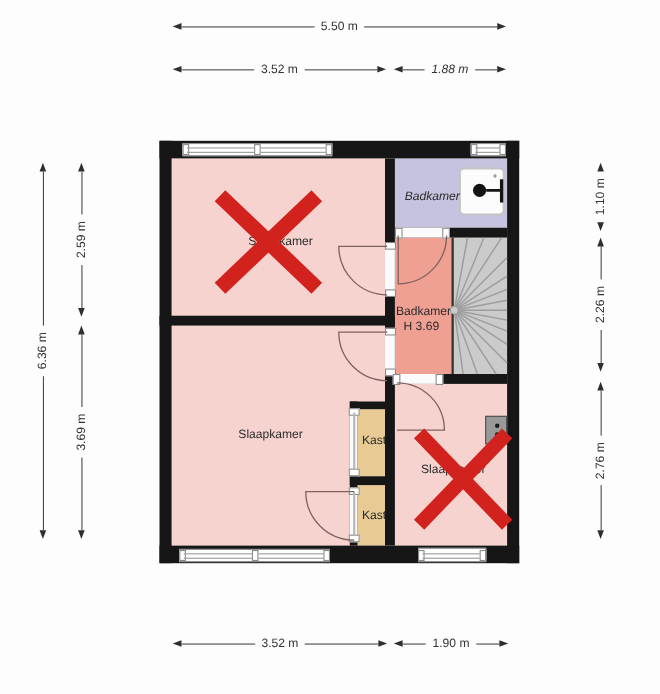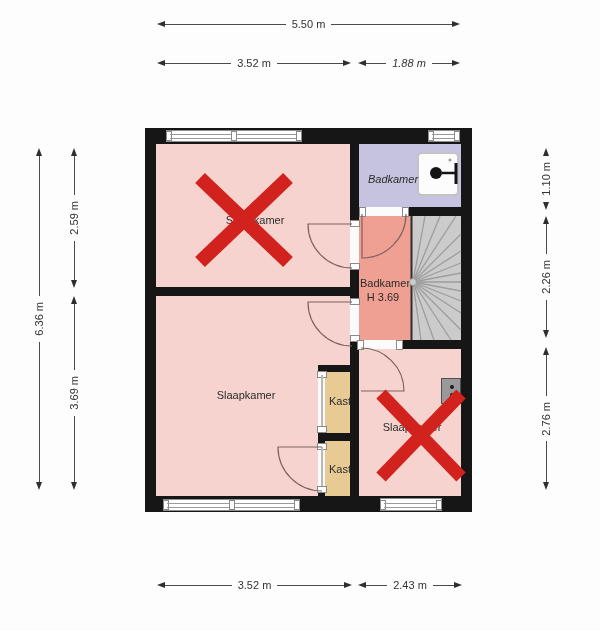--- a/index.html
+++ b/index.html
@@ -85,21 +85,21 @@
   <div class="dimh" style="left:157px; top:579px; width:195px;">
     <span class="arrL"></span>
       <span class="ln"></span>
     <span class="dlbl">3.52 m</span>
     <span class="ln"></span>
       <span class="arrR"></span>
   </div>
   <div class="dimh" style="left:358px; top:579px; width:104px;">
     <span class="arrL"></span>
       <span class="ln"></span>
-    <span class="dlbl">2.43 m</span>
+    <span class="dlbl">1.90 m</span>
     <span class="ln"></span>
       <span class="arrR"></span>
   </div>
 
   <div class="dimv" style="left:33px; top:148px; height:342px;">
     <span class="arrU"></span>
       <span class="ln"></span>
     <span class="dlbl">6.36 m</span>
     <span class="ln"></span>
       <span class="arrD"></span>

